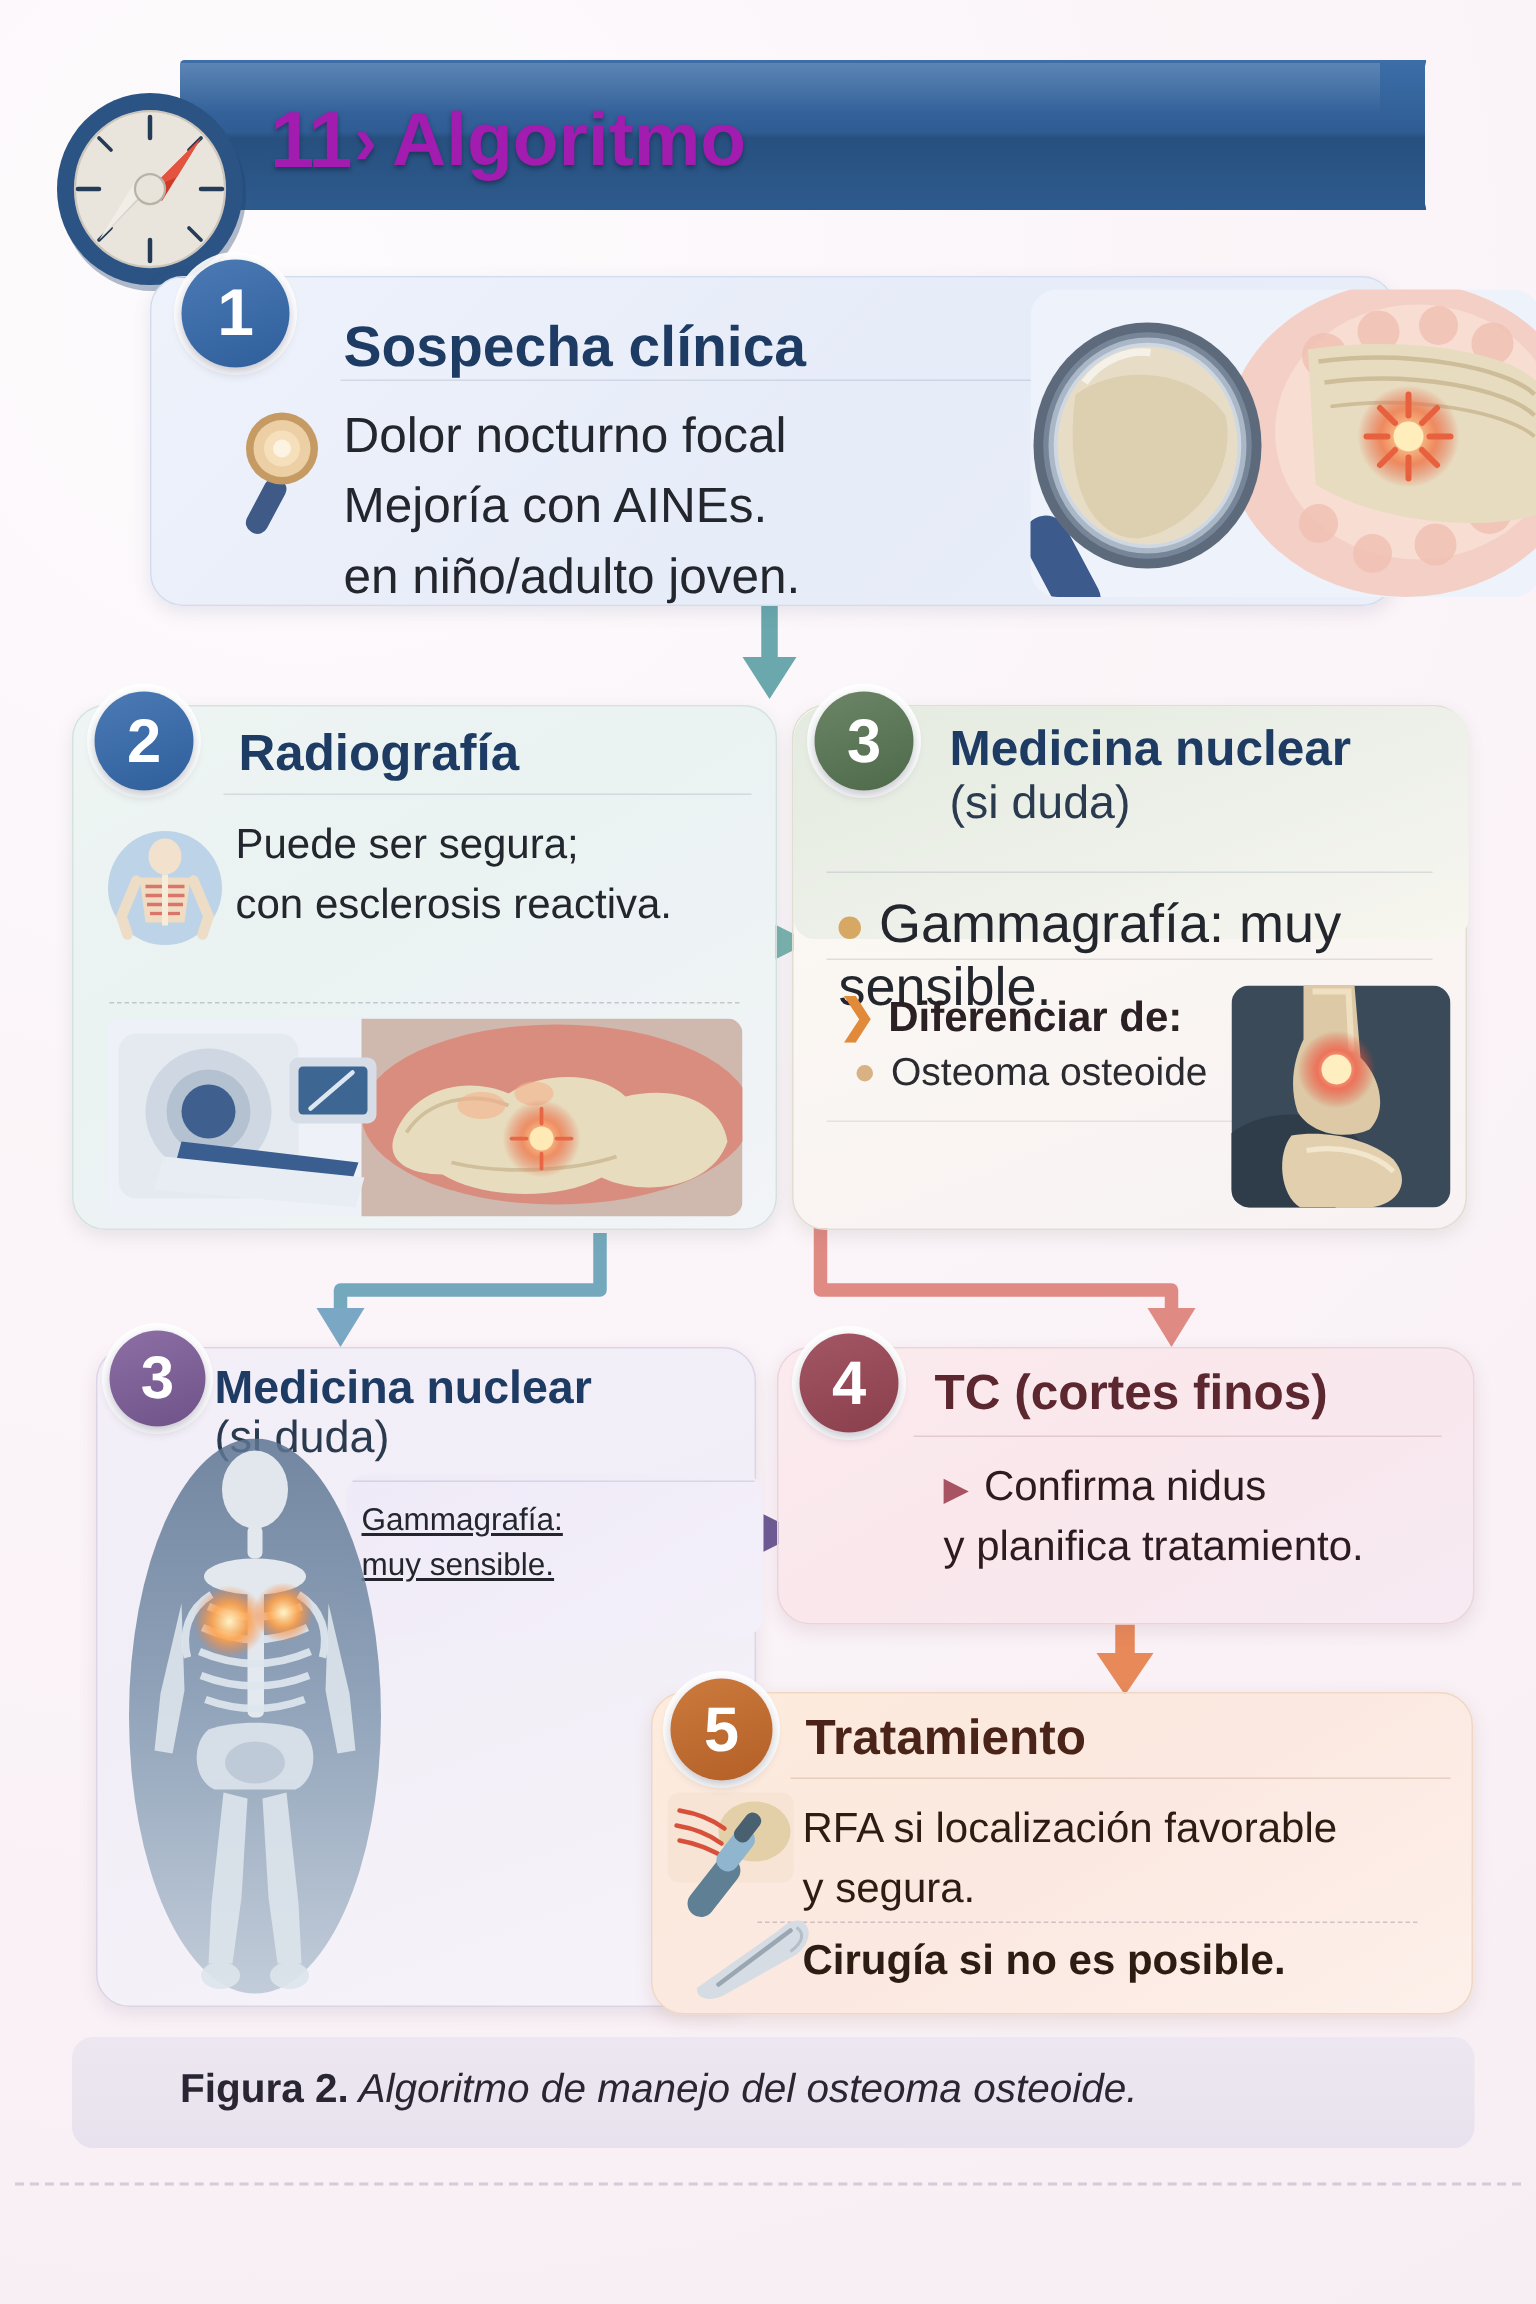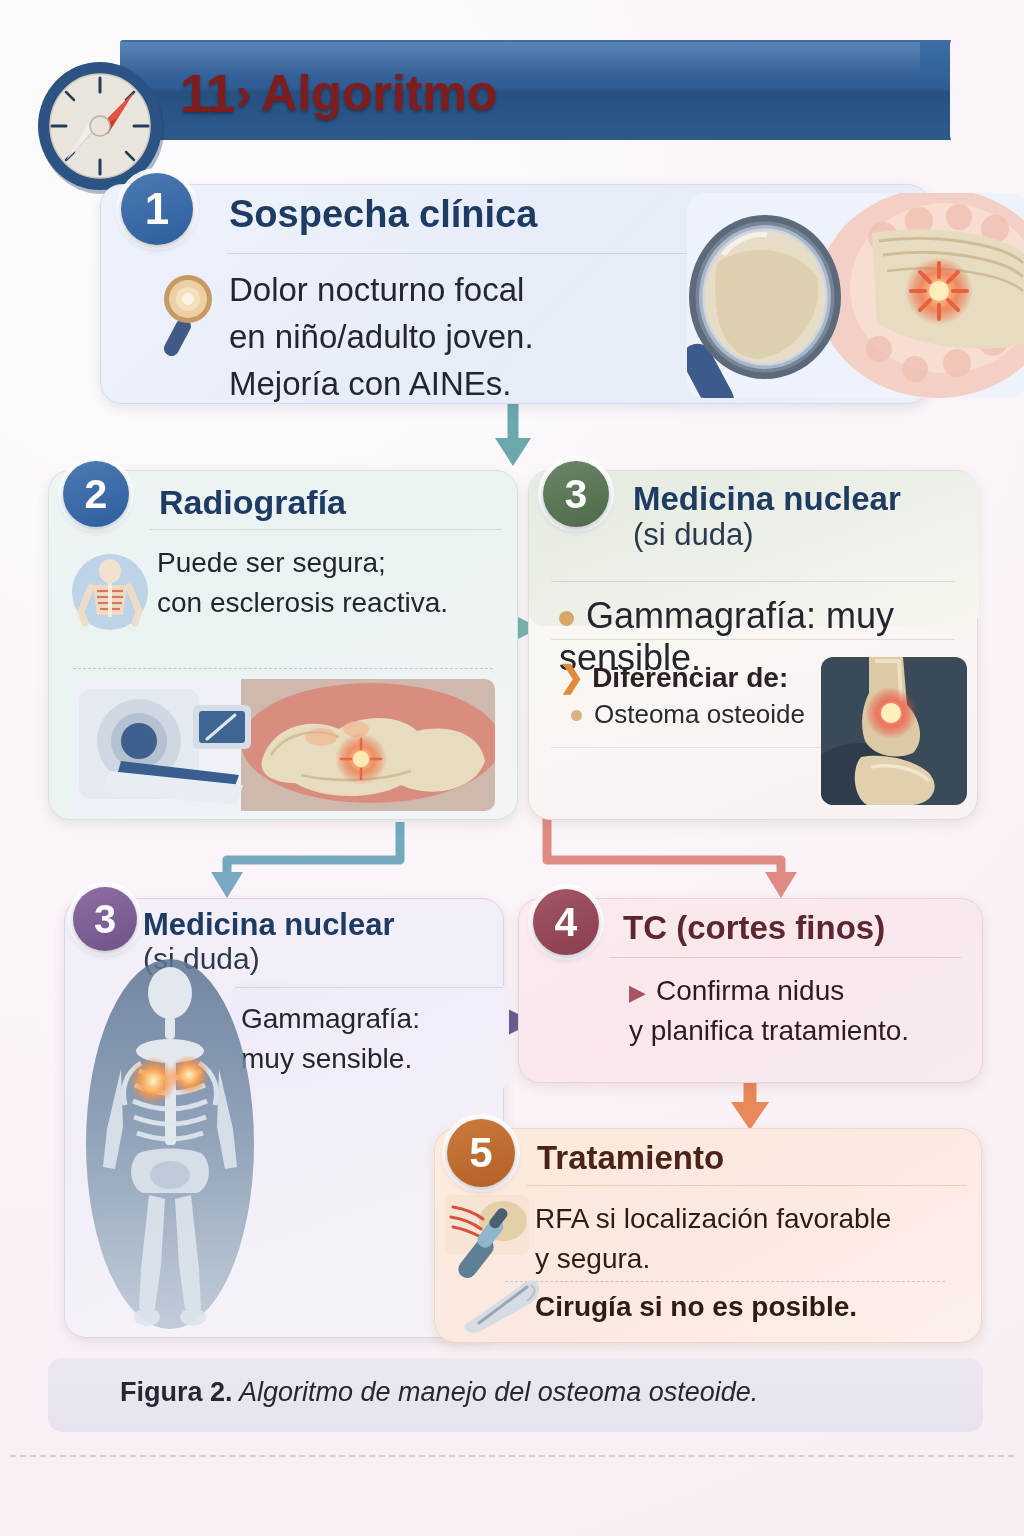--- a/index.html
+++ b/index.html
@@ -29,21 +29,21 @@
     clip-path:polygon(0 0,100% 0,74% 50%,100% 100%,0 100%);
   }
   .ribbon-gloss{
     position:absolute;left:120px;top:14px;width:800px;height:34px;
     background:linear-gradient(180deg,rgba(255,255,255,.16),rgba(255,255,255,0));
     pointer-events:none;
   }
   .ribbon-title{
     position:absolute;left:180px;top:30px;width:740px;height:70px;
     display:flex;align-items:center;gap:0px;
-    color:#7f1d1d;text-shadow:0 2px 3px rgba(20,35,60,.55);
+    color:#a21caf;text-shadow:0 2px 3px rgba(20,35,60,.55);
     white-space:nowrap;
   }
   .h-num{font-size:53px;font-weight:bold;letter-spacing:-1px;}
   .h-chev{font-size:46px;font-weight:bold;margin:0 10px 0 2px;}
   .h-main{font-size:50px;font-weight:bold;}
   .h-sub{font-size:45px;font-weight:normal;margin-left:16px;opacity:.96;}
   
   .compass{position:absolute;left:30px;top:28px;width:140px;height:140px;}
   
   .card{position:absolute;border-radius:22px;box-sizing:border-box;}
@@ -58,21 +58,21 @@
   .divider{position:absolute;height:1px;background:rgba(120,130,160,.22);}
   .divider.dashed{background:none;border-top:1px dashed rgba(150,140,165,.45);}
 
   
   #card1{left:100px;top:184px;width:830px;height:220px;
     background:linear-gradient(135deg,#eef2fb 0%,#e6ecf8 55%,#eaeff9 100%);
     border:1px solid #d2dcee;
     box-shadow:0 4px 12px rgba(80,95,130,.13);}
   #card1 .badge{left:20px;top:-12px;width:72px;height:72px;font-size:44px;
     background:linear-gradient(160deg,#4b7ab5,#2f5f9b);}
-  #card1 .card-title{position:absolute;left:128px;top:8px;font-size:38px;}
+  #card1 .card-title{position:absolute;left:128px;top:26px;font-size:38px;}
   #card1 .divider{left:126px;top:68px;width:580px;}
   #card1 .body{position:absolute;left:128px;top:82px;font-size:33px;color:#23262d;line-height:1.42;}
   
   #card2{left:48px;top:470px;width:470px;height:350px;
     background:linear-gradient(150deg,#eef5f3 0%,#eaf2f2 40%,#f2f4f7 100%);
     border:1px solid #d4e2df;
     box-shadow:0 4px 12px rgba(80,100,110,.13);}
   #card2 .badge{left:14px;top:-10px;width:66px;height:66px;font-size:41px;
     background:linear-gradient(160deg,#4b7ab5,#2f5f9b);}
   #card2 .card-title{position:absolute;left:110px;top:12px;font-size:34px;}
@@ -101,21 +101,21 @@
     background:linear-gradient(160deg,#f3eef8 0%,#f2eef7 45%,#f7f3fa 100%);
     border:1px solid #ddd3e6;
     box-shadow:0 4px 12px rgba(95,80,115,.12);}
   #card3b .badge{left:8px;top:-12px;width:64px;height:64px;font-size:40px;
     background:linear-gradient(160deg,#8d6fa5,#6e5288);}
   #card3b .card-title{position:absolute;left:78px;top:8px;font-size:31px;line-height:1.14;}
   #card3b .card-title .sub{font-weight:normal;font-size:30px;color:#2b3b4f;}
   #card3b .innerbox{position:absolute;left:166px;top:84px;width:278px;height:108px;
     border-radius:14px;background:linear-gradient(150deg,#efeaf7,#f4f0fa);}
   #card3b .divider{left:170px;top:88px;width:268px;}
-  #card3b .body{position:absolute;left:176px;top:100px;font-size:28px;color:#23262d;line-height:1.42;}
+  #card3b .body{position:absolute;left:176px;top:100px;font-size:21px;color:#23262d;line-height:1.42;text-decoration:underline;}
   
   #card4{left:518px;top:898px;width:465px;height:185px;
     background:linear-gradient(150deg,#fbeaee 0%,#f9e7ec 45%,#f7eaf2 100%);
     border:1px solid #ebd3da;
     box-shadow:0 4px 12px rgba(120,80,95,.13);}
   #card4 .badge{left:14px;top:-10px;width:66px;height:66px;font-size:41px;
     background:linear-gradient(160deg,#a35663,#8a3f4d);}
   #card4 .card-title{position:absolute;left:104px;top:10px;font-size:33px;color:#5d2730;}
   #card4 .divider{left:90px;top:58px;width:352px;background:rgba(160,110,125,.25);}
   #card4 .body{position:absolute;left:110px;top:72px;font-size:28px;color:#2d1b20;line-height:1.42;}
@@ -242,22 +242,22 @@
     <polygon points="731,1102 769,1102 750,1130" fill="#e8895a"></polygon>
   </g>
 </svg>
 
 <div class="card" id="card1">
   <div class="badge">1</div>
   <div class="card-title">Sospecha clínica</div>
   <div class="divider"></div>
   <div class="body">
     <div>Dolor nocturno focal</div>
+    <div>Mejoría con AINEs.</div>
     <div>en niño/adulto joven.</div>
-    <div>Mejoría con AINEs.</div>
   </div>
 
   <svg style="position:absolute;left:52px;top:88px;" width="70" height="86" viewBox="0 0 70 86">
     <rect x="17" y="44" width="15" height="40" rx="7" fill="#3f5a86" transform="rotate(28 24 64)"></rect>
     <circle cx="35" cy="26" r="24" fill="#c59b63"></circle>
     <circle cx="35" cy="26" r="19" fill="#eccfa4"></circle>
     <circle cx="35" cy="26" r="12" fill="#f6e0bc"></circle>
     <circle cx="35" cy="26" r="6" fill="#fdf3e2"></circle>
   </svg>
 

